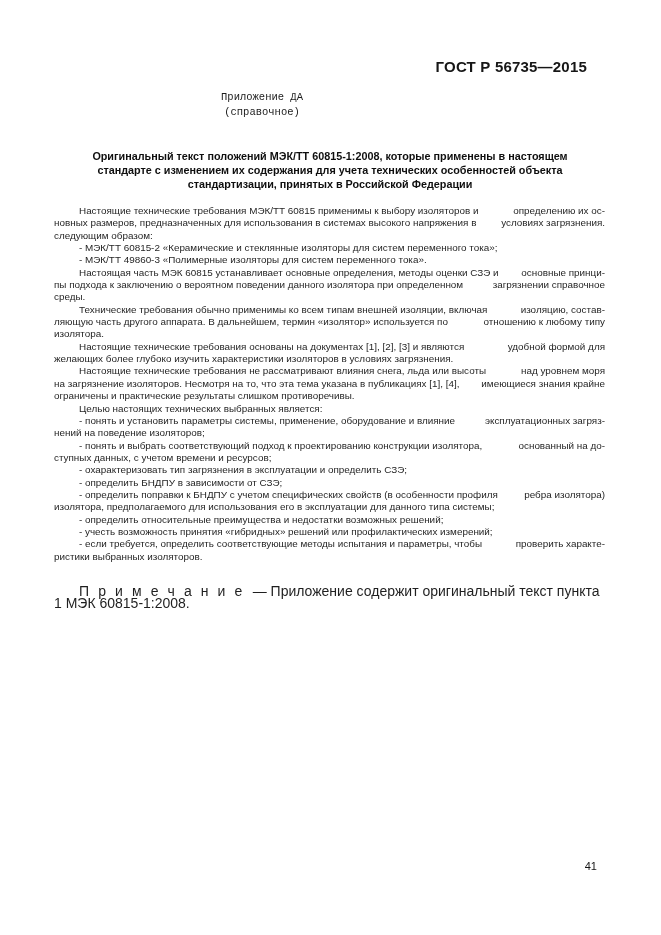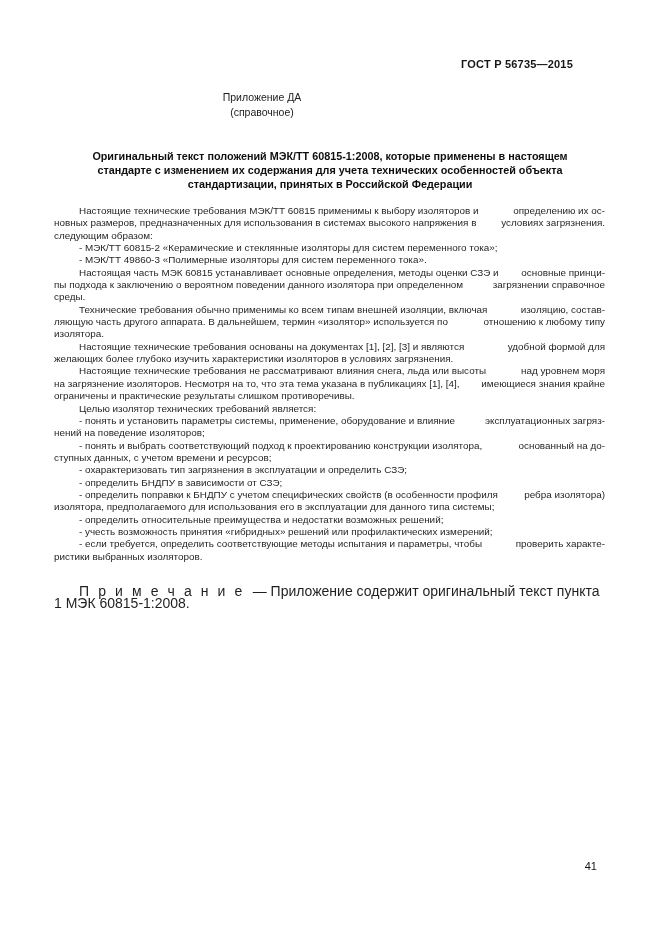--- a/index.html
+++ b/index.html
@@ -15,37 +15,38 @@
     position: relative;
     width: 661px;
     height: 935px;
     background: #ffffff;
     overflow: hidden;
   }
   
   .doc-header {
     position: absolute;
     top: 58px;
-    right: 88px;
-    font-size: 11px;
+    right: 74px;
+    font-size: 15px;
     font-weight: bold;
     letter-spacing: 0.2px;
     color: #161616;
     white-space: nowrap;
   }
   
   .annex-caption {
     position: absolute;
     top: 90px;
     left: 0;
     width: 524px;
     text-align: center;
     font-size: 10.5px;
     line-height: 15px;
     color: #1c1c1c;
+    font-family: Liberation Mono, monospace;
   }
   .annex-caption .line2 {
     display: block;
   }
   
   .annex-title {
     position: absolute;
     top: 149px;
     left: 54px;
     width: 552px;
@@ -164,21 +165,21 @@
     <div class="ln j">
         <span class="pad-first">Настоящие технические требования не рассматривают влияния снега, льда или высоты</span>
         <span>над уровнем моря</span>
       </div>
     <div class="ln j">
         <span>на загрязнение изоляторов. Несмотря на то, что эта тема указана в публикациях [1], [4],</span>
         <span>имеющиеся знания крайне</span>
       </div>
     <div class="ln">ограничены и практические результаты слишком противоречивы.</div>
 
-    <div class="ln pad-first">Целью изолятор технических требований является:</div>
+    <div class="ln pad-first">Целью настоящих технических выбранных является:</div>
 
     <div class="ln j">
         <span class="pad-dash">- понять и установить параметры системы, применение, оборудование и влияние</span>
         <span>эксплуатационных загряз-</span>
       </div>
     <div class="ln">нений на поведение изоляторов;</div>
 
     <div class="ln j">
         <span class="pad-dash">- понять и выбрать соответствующий подход к проектированию конструкции изолятора,</span>
         <span>основанный на до-</span>

